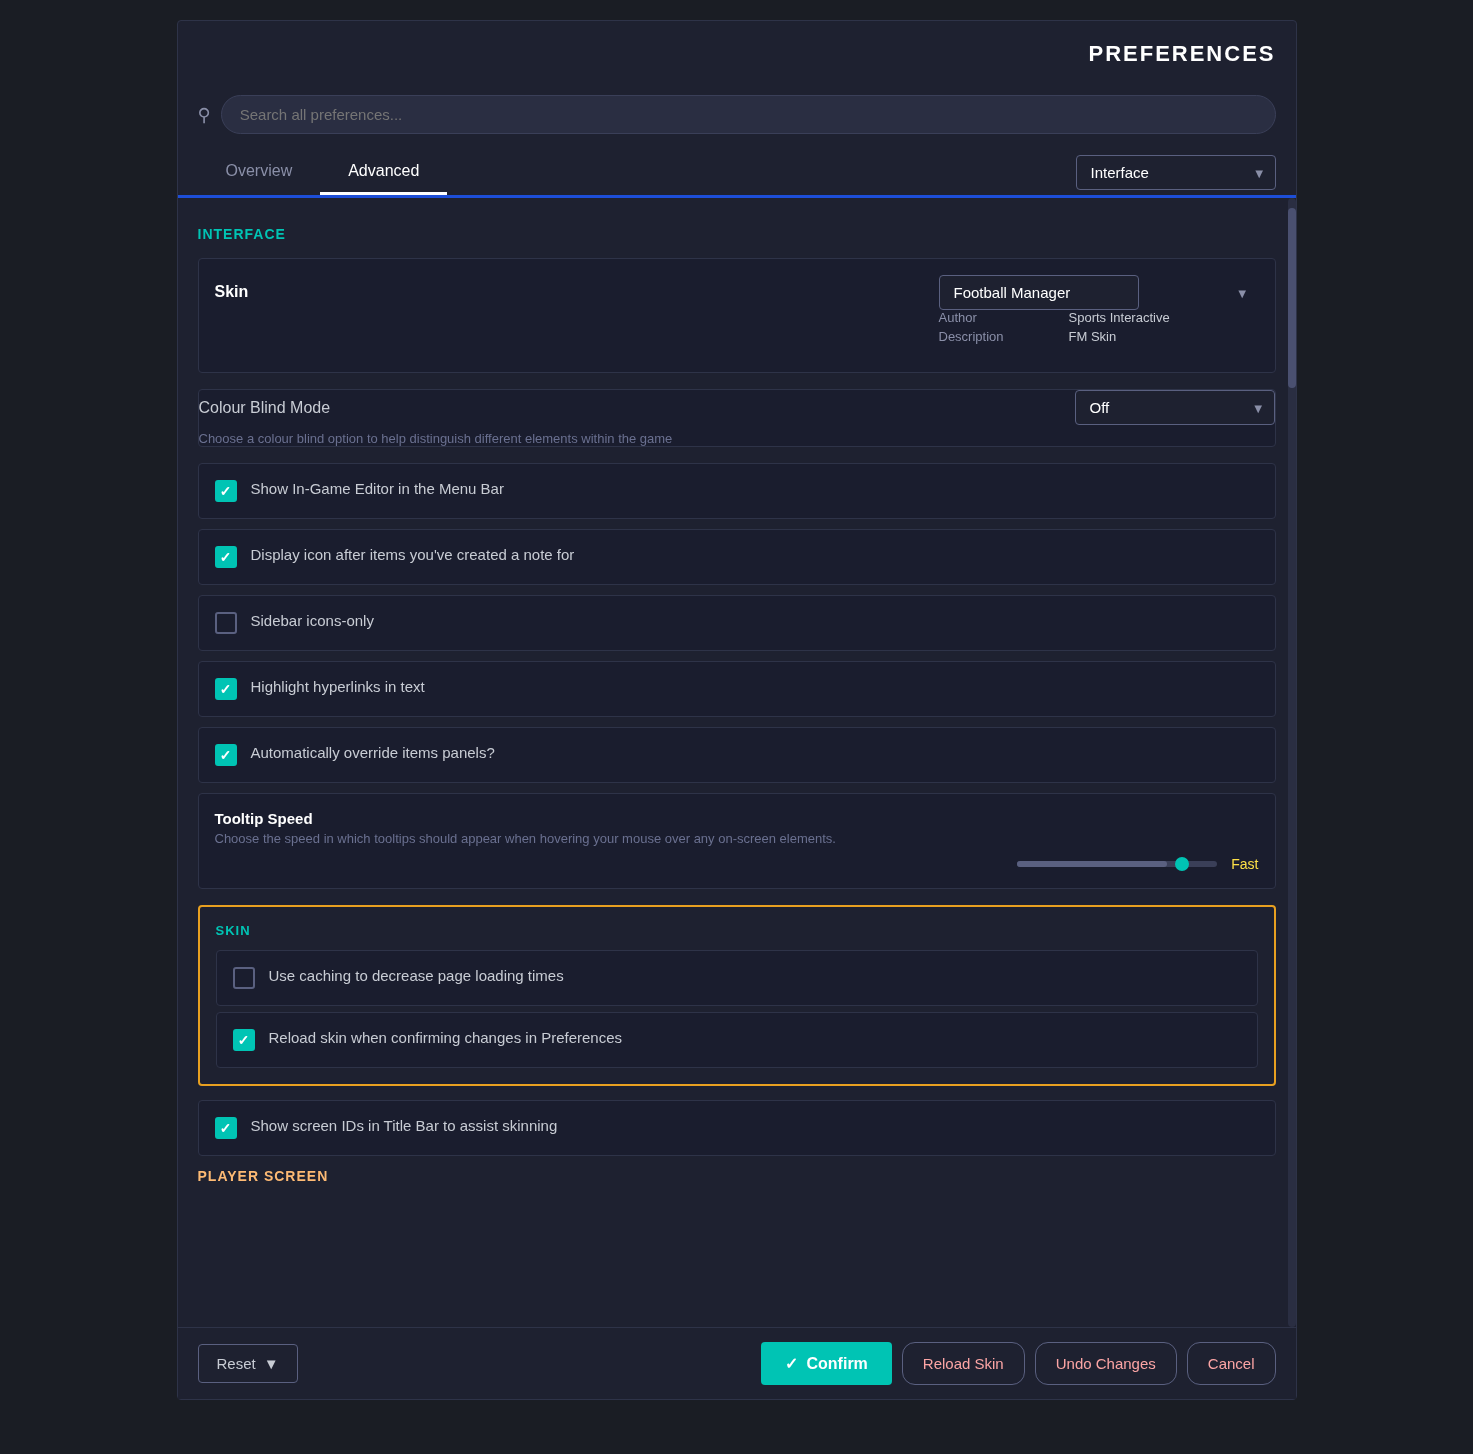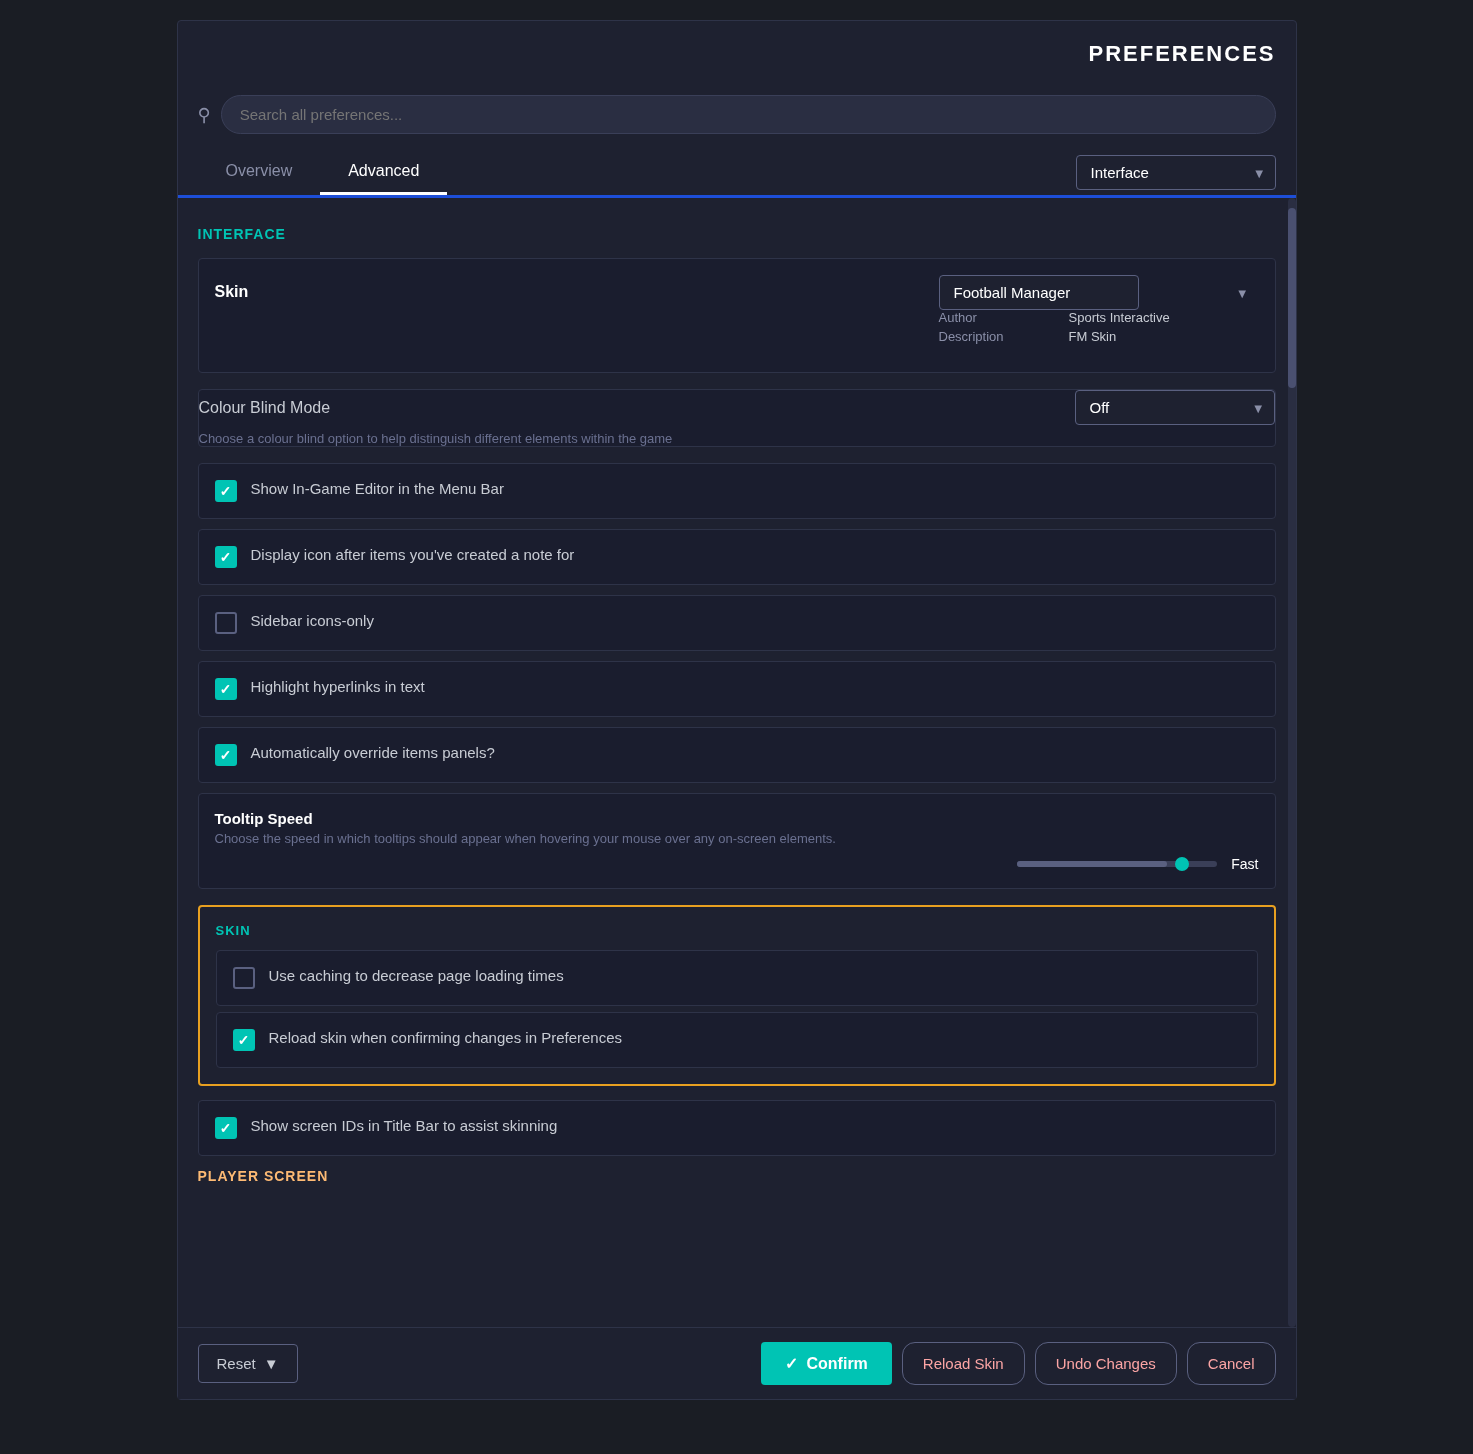--- a/index.html
+++ b/index.html
@@ -296,21 +296,21 @@
       height: 14px;
       background: #00c4b4;
       border-radius: 50%;
       position: absolute;
       top: 50%;
       transform: translateY(-50%);
       right: 28px;
     }
 
     .slider-label {
-      color: #ffffff;
+      color: #fde047;
       font-size: 14px;
     }
 
     .skin-section-card {
       border: 2px solid #e8a020;
       border-radius: 4px;
       padding: 16px;
       margin-bottom: 14px;
     }
 

